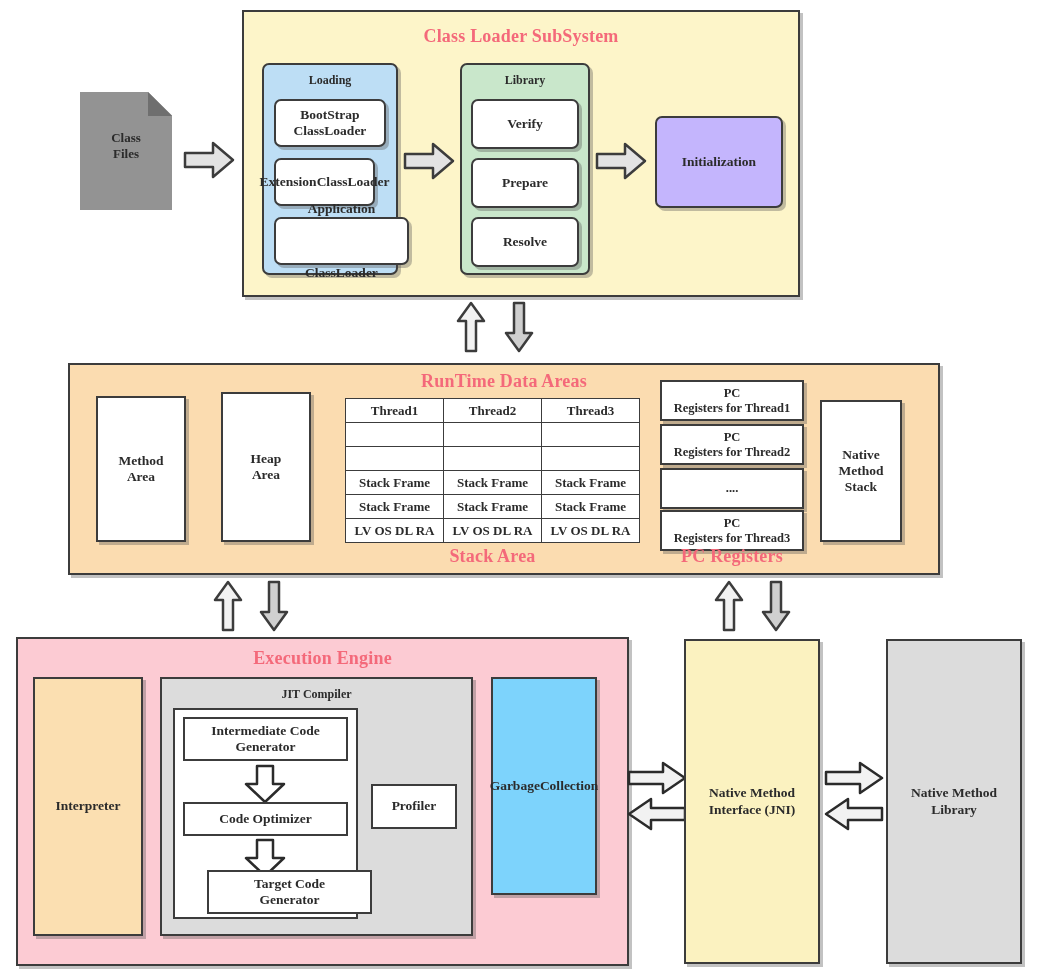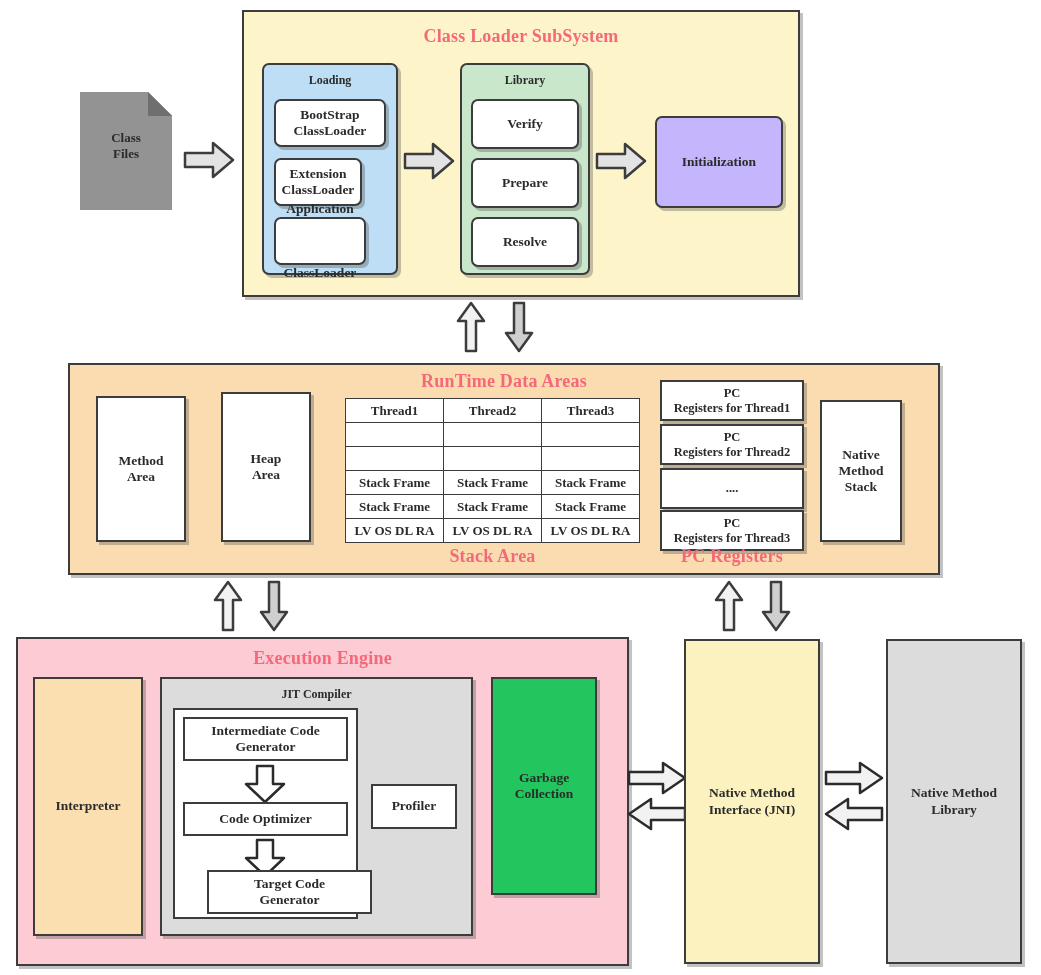--- a/index.html
+++ b/index.html
@@ -117,25 +117,25 @@
   <div class="box shadowed" style="left:242px;top:10px;width:558px;height:287px;background:#fdf5c9;display:block;"></div>
   <div class="sect-title" style="left:242px;top:26px;width:558px;">Class Loader SubSystem</div>
 
   <div class="box rounded shadowed" style="left:262px;top:63px;width:136px;height:212px;background:#bddef5;display:block;"></div>
   <div class="sub-title" style="left:262px;top:73px;width:136px;">Loading</div>
 
   <div class="box rounded shadowed" style="left:274px;top:99px;width:112px;height:48px;flex-direction:column;">
     <span>BootStrap</span>
     <span>ClassLoader</span>
   </div>
-  <div class="box rounded shadowed" style="left:274px;top:158px;width:88px;height:48px;flex-direction:column;">
+  <div class="box rounded shadowed" style="left:274px;top:158px;width:101px;height:48px;flex-direction:row;">
     <span>Extension</span>
     <span>ClassLoader</span>
   </div>
-  <div class="box rounded shadowed" style="left:274px;top:217px;width:92px;height:48px;flex-direction:column;gap:47px;">
+  <div class="box rounded shadowed" style="left:274px;top:217px;width:135px;height:48px;flex-direction:column;gap:47px;">
     <span>Application</span>
     <span>ClassLoader</span>
   </div>
 
   <div class="arrow" style="left:403px;top:141px;width:52px;height:40px;">
     <svg width="52" height="40" viewBox="0 0 52 40">
       <polygon points="2,13 30,13 30,3 50,20 30,37 30,27 2,27" fill="#e3e3e3" stroke="#3c3c3c" stroke-width="2.5" stroke-linejoin="round"></polygon>
     </svg>
   </div>
 
@@ -301,21 +301,21 @@
 
   <div class="box" style="left:183px;top:870px;width:165px;height:44px;flex-direction:column;margin-left:24px;">
     <span>Target Code</span>
     <span>Generator</span>
   </div>
 
   <div class="box" style="left:371px;top:784px;width:86px;height:45px;">
     <span>Profiler</span>
   </div>
 
-  <div class="box shadowed" style="left:491px;top:677px;width:106px;height:218px;background:#22c55e;flex-direction:column;">
+  <div class="box shadowed" style="left:491px;top:677px;width:106px;height:218px;background:#7dd3fc;flex-direction:row;">
     <span>Garbage</span>
     <span>Collection</span>
   </div>
 
   <div class="arrow" style="left:627px;top:761px;width:60px;height:34px;">
     <svg width="60" height="34" viewBox="0 0 60 34">
       <polygon points="2,11 36,11 36,2 58,17 36,32 36,23 2,23" fill="#f2f2f2" stroke="#2b2b2b" stroke-width="2.5" stroke-linejoin="round"></polygon>
     </svg>
   </div>
   <div class="arrow" style="left:627px;top:797px;width:60px;height:34px;">

